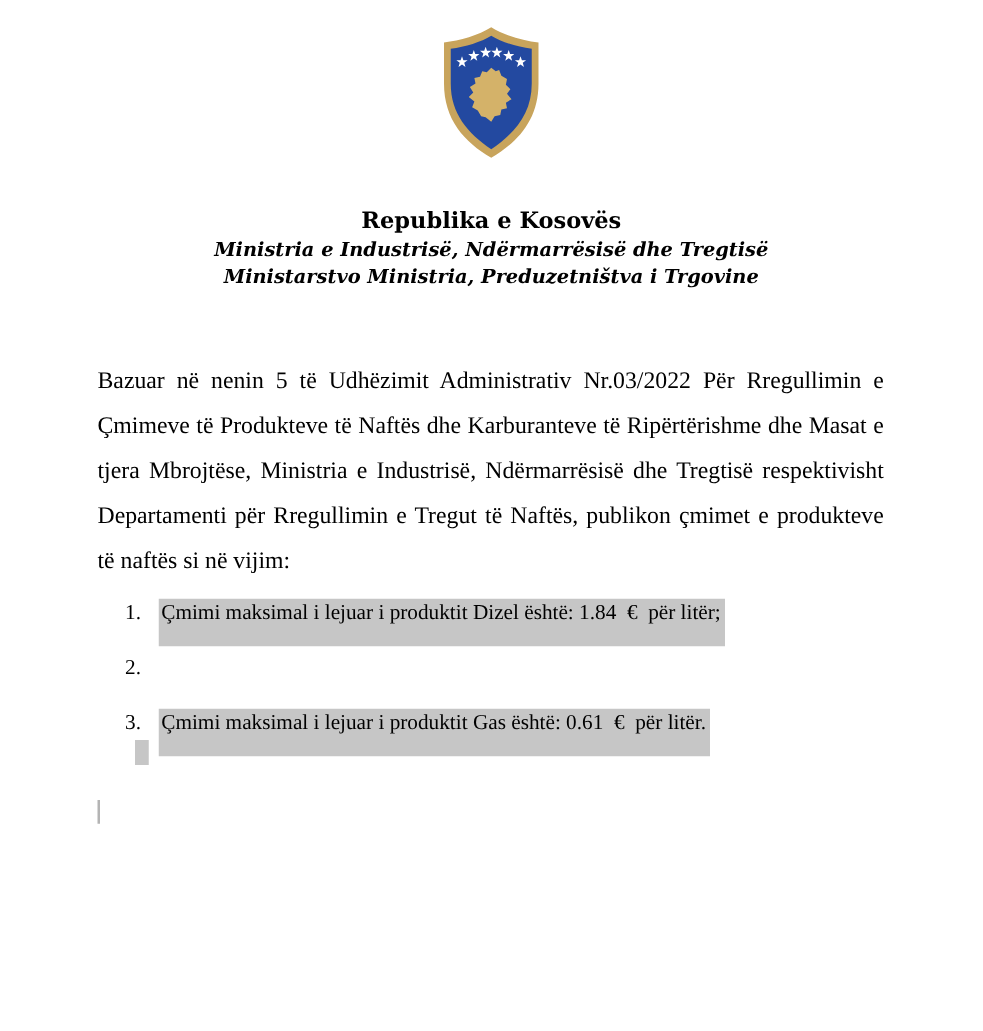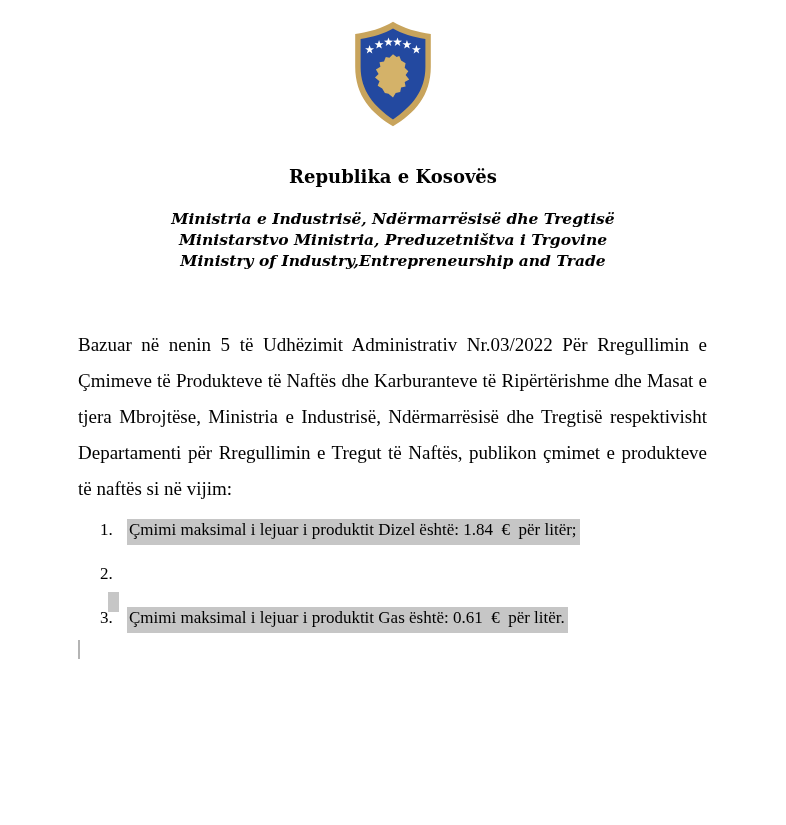--- a/index.html
+++ b/index.html
@@ -11,38 +11,38 @@
     color:#000;
     overflow:hidden;
   }
   .emblem{display:block;margin:20px auto 0 auto;width:90px;height:108px;}
   .title-block{
     margin-top:37px;text-align:center;
     font-family:"DejaVu Serif", serif;
     font-weight:bold;font-size:18px;line-height:24px;
   }
   .ministry-block{
-    margin-top:19px;text-align:center;
+    text-align:center;
     font-family:"DejaVu Serif", serif;
     font-weight:bold;font-style:italic;
     font-size:15.5px;line-height:21px;
   }
   .intro{
     margin:56px 79px 0 78px;
     text-align:justify;
     font-size:19px;line-height:36px;
   }
   .heading{
     margin-top:5px;text-align:center;
     font-weight:bold;font-size:17px;line-height:23px;
   }
   .price-list{margin:12px 0 0 100px;padding:0;list-style:none;font-size:17px;}
   .price-list li{display:flex;align-items:flex-start;height:21px;margin-bottom:23px;line-height:21px;}
   .price-list .num{width:27px;flex:0 0 27px;}
-  .hl{background:#c6c6c6;white-space:pre-wrap;padding:0 3px 5px 2px;}
+  .hl{background:#c6c6c6;white-space:pre-wrap;padding:0 3px 17px 2px;}
   .closing{
     margin:26px 76px 0 78px;
     text-align:justify;
     font-size:17px;line-height:25.5px;
   }
   .wrap-residue{position:absolute;left:108px;top:592px;width:11px;height:20px;background:#c6c6c6;}
   .caret-mark{position:absolute;left:78px;top:640px;width:2px;height:19px;background:#b4b4b4;}
 </style>
 </head>
 <body>
@@ -66,21 +66,20 @@
     <path d="M50,38 L54,41 L57,40 L59,45 L64,48 L63,53 L67,57 L64,61 L68,66 L63,69 L64,74 L59,75 L58,80 L53,81 L50,86 L45,82 L41,81 L38,76 L33,73 L35,68 L30,64 L34,60 L31,55 L36,52 L35,47 L40,46 L42,41 L46,42 Z" fill="#d4b269"></path>
   </svg>
 
   <div class="title-block">
     <div>Republika e Kosovës</div>
   </div>
 
   <div class="ministry-block">
     <div>Ministria e Industrisë, Ndërmarrësisë dhe Tregtisë</div>
     <div>Ministarstvo Ministria, Preduzetništva i Trgovine</div>
-    <div>Ministry of Industry,Entrepreneurship and Trade</div>
   </div>
 
   <p class="intro">Bazuar në nenin 5 të Udhëzimit Administrativ Nr.03/2022 Për Rregullimin e Çmimeve të Produkteve të Naftës dhe Karburanteve të Ripërtërishme dhe Masat e tjera Mbrojtëse, Ministria e Industrisë, Ndërmarrësisë dhe Tregtisë respektivisht Departamenti për Rregullimin e Tregut të Naftës, publikon çmimet e produkteve të naftës si në vijim:</p>
 
 
   <ol class="price-list">
     <li>
       <span class="num">1.</span>
       <span class="hl">Çmimi maksimal i lejuar i produktit Dizel është: 1.84  €  për litër;</span>
     </li>

